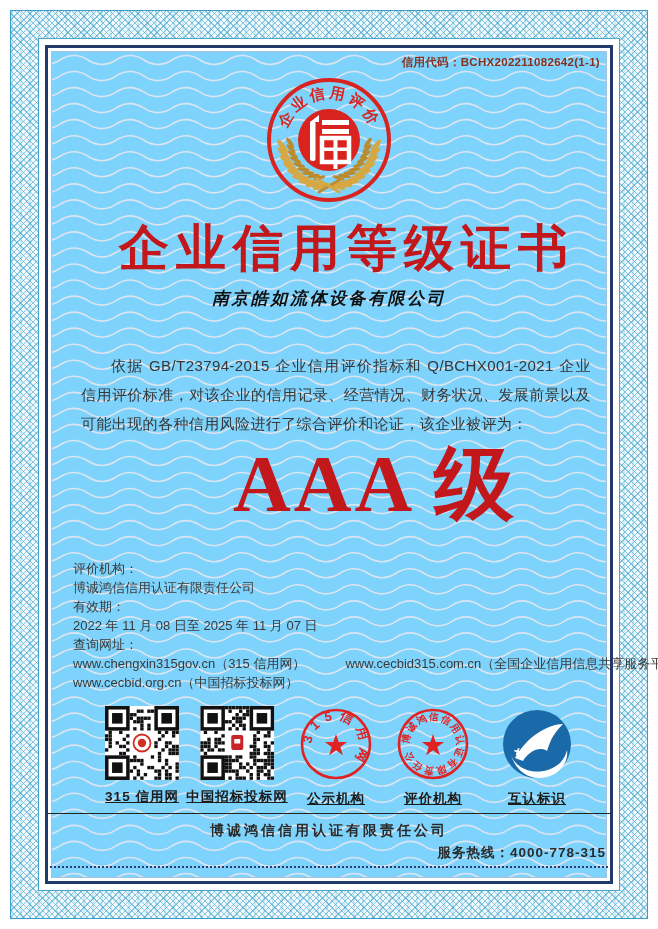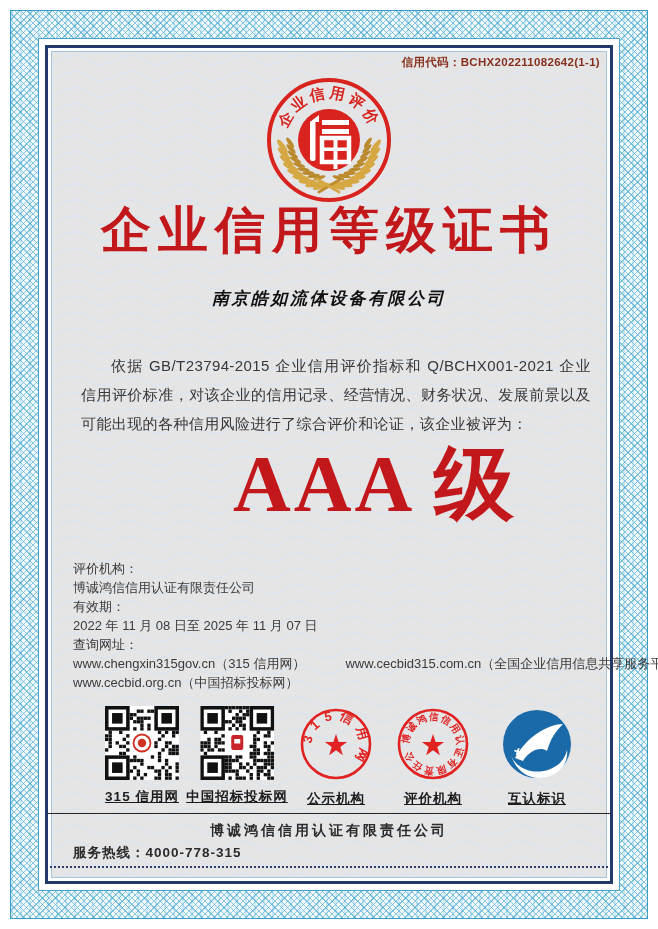--- a/index.html
+++ b/index.html
@@ -7,28 +7,28 @@
   .certificate{position:relative;width:658px;height:929px;background:#ffffff;}
 
   
   .band{position:absolute;inset:10px;border:1px solid #3d9cc6;background-color:#f2fafd;
         background-image:
           repeating-linear-gradient(45deg, rgba(52,158,203,.55) 0 1px, transparent 1px 4.5px),
           repeating-linear-gradient(-45deg, rgba(52,158,203,.55) 0 1px, transparent 1px 4.5px),
           repeating-linear-gradient(90deg, rgba(120,200,230,.30) 0 2px, transparent 2px 9px);}
   .gap{position:absolute;inset:38px;background:#ffffff;border:1px solid #4aa3c9;}
   .navy{position:absolute;inset:45px;border:3px solid #22396b;background:transparent;}
-  .inner{position:absolute;inset:51px;border:1px solid #a6c3dd;background:#e5e5e5;}
+  .inner{position:absolute;inset:51px;border:1px solid #a6c3dd;background:#7dd3fc;}
   #watermark{position:absolute;inset:0;width:100%;height:100%;}
   .content{position:absolute;inset:0;}
 
   
   .credit-code{position:absolute;top:3px;right:6px;font-size:11.5px;font-weight:bold;color:#86301e;letter-spacing:.3px;}
   #emblem{position:absolute;top:24px;left:50%;transform:translateX(-50%);}
-  .title{position:absolute;top:146px;left:0;width:100%;margin:0;text-align:center;
+  .title{position:absolute;top:146px;left:0;width:100%;margin:18px;text-align:center;
          font-family:"Liberation Serif","DejaVu Serif",serif;font-size:50px;font-weight:bold;
          color:#c2181c;letter-spacing:7px;line-height:64px;}
   .company{position:absolute;top:235px;left:0;width:100%;text-align:center;
            font-size:17px;font-weight:bold;color:#101010;letter-spacing:2.5px;font-style:italic;}
   .body-par{position:absolute;top:293px;left:23px;width:510px;margin:6px;
             font-size:15px;line-height:29px;color:#373737;text-indent:2em;text-align:justify;letter-spacing:.4px;}
   .rating{position:absolute;top:384px;left:0;width:100%;text-align:center;
           font-family:"Liberation Serif","DejaVu Serif",serif;font-size:80px;font-weight:bold;
           color:#c2181c;letter-spacing:3px;line-height:96px;padding-left:46px;}
   .info{position:absolute;top:507px;left:21px;font-size:13px;color:#3a3a3a;line-height:19px;}
@@ -38,22 +38,22 @@
   
   .stamp{position:absolute;top:654px;transform:translateX(-50%);text-align:center;white-space:nowrap;}
   .stamp .graphic{display:block;margin:0 auto;}
   .stamp .lbl{display:block;margin-top:8px;font-size:13.5px;font-weight:bold;color:#1c1c1c;letter-spacing:1px;text-decoration:underline;}
   .seal-text{font-weight:bold;fill:#e02222;}
 
   
   .hr{position:absolute;top:761px;left:-5px;right:-5px;border-top:1.5px solid #242424;}
   .footer-company{position:absolute;top:770px;left:0;width:100%;text-align:center;
                   font-size:14px;font-weight:600;color:#2b2b2b;letter-spacing:3px;}
-  .footer-hotline{position:absolute;top:792px;left:0;width:100%;text-align:left;
-                  font-size:13.5px;font-weight:600;color:#2b2b2b;letter-spacing:1px;padding-left:21px;}
+  .footer-hotline{position:absolute;top:792px;left:0;width:100%;text-align:right;
+                  font-size:13.5px;font-weight:600;color:#2b2b2b;letter-spacing:1px;}
   .dotted{position:absolute;top:814px;left:-6px;right:-6px;border-top:2px dotted #2e3d6b;}
 </style>
 </head>
 <body>
 
 <div class="certificate">
   <div class="band"></div>
   <div class="gap"></div>
   <div class="navy"></div>
 

